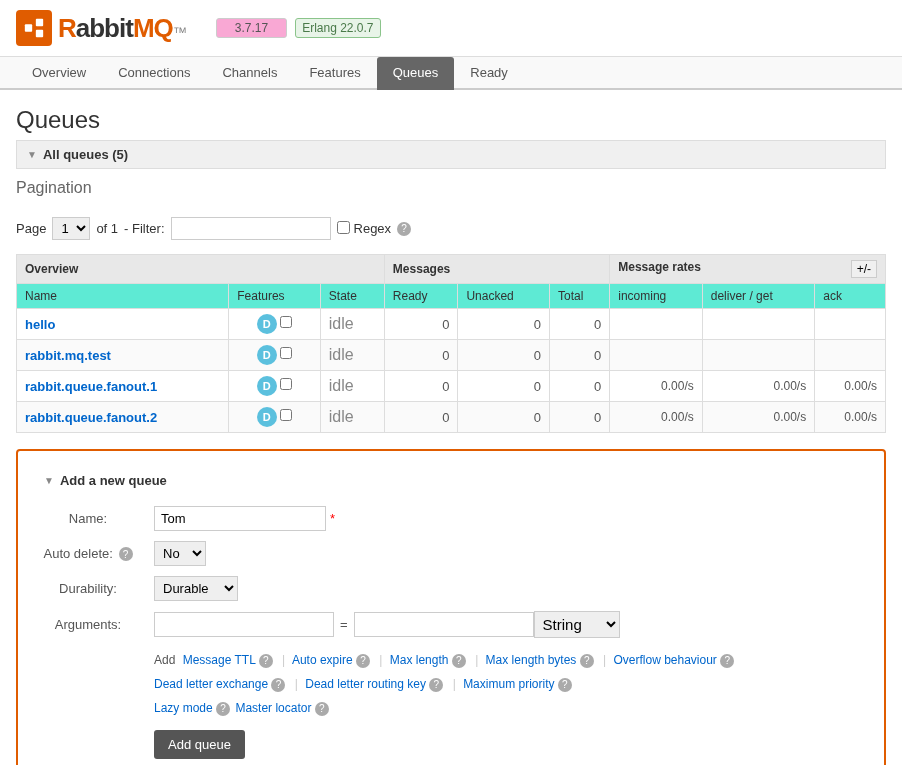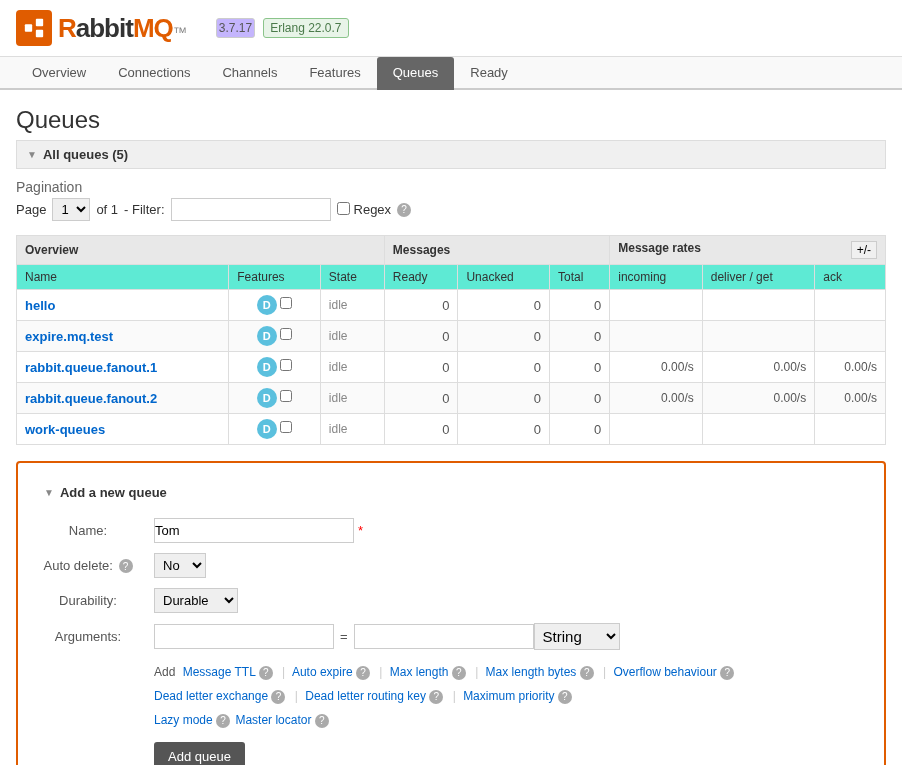--- a/index.html
+++ b/index.html
@@ -6,63 +6,63 @@
     body { font-family: Arial, Helvetica, sans-serif; font-size: 13px; color: #333; background: #fff; }
 
     
     .header { display: flex; align-items: center; padding: 10px 16px; border-bottom: 1px solid #ddd; }
     .logo { display: flex; align-items: center; margin-right: 20px; }
     .logo-icon { width: 36px; height: 36px; background: #e05c00; border-radius: 4px; display: flex; align-items: center; justify-content: center; margin-right: 6px; }
     .logo-icon svg { width: 22px; height: 22px; fill: white; }
     .logo-text { font-size: 26px; font-weight: bold; color: #333; letter-spacing: -1px; }
     .logo-text span { color: #e05c00; }
     .version-info { display: flex; align-items: center; gap: 8px; margin-left: 10px; }
-    .version-badge { background: #c4b5fd; border: 1px solid #ccc; border-radius: 3px; padding: 2px 2px; font-size: 12px; color: #555; }
+    .version-badge { background: #f9a8d4; border: 1px solid #ccc; border-radius: 3px; padding: 2px 18px; font-size: 12px; color: #555; }
     .erlang-badge { background: #e8f4e8; border: 1px solid #8bc48b; border-radius: 3px; padding: 2px 6px; font-size: 12px; color: #4a7a4a; }
 
     
     .nav { display: flex; border-bottom: 2px solid #ccc; padding: 0 16px; background: #f9f9f9; }
     .nav-item { padding: 8px 16px; cursor: pointer; color: #555; text-decoration: none; font-size: 13px; border-bottom: 2px solid transparent; margin-bottom: -2px; }
     .nav-item.active { background: #666; color: white; border-radius: 3px 3px 0 0; }
 
     
     .content { padding: 16px; }
     h1 { font-size: 24px; font-weight: normal; margin-bottom: 6px; color: #333; }
 
     
     .section-header { background: #f0f0f0; padding: 6px 10px; display: flex; align-items: center; gap: 6px; font-size: 13px; font-weight: bold; cursor: pointer; border: 1px solid #ddd; }
     .section-header .arrow { color: #888; font-size: 10px; }
 
     
     .pagination-section { padding: 10px 0 4px 0; }
-    .pagination-label { font-size: 14px; color: #666; margin-bottom: 3px; }
+    .pagination-label { font-size: 16px; color: #666; margin-bottom: 20px; }
     .pagination-controls { display: flex; align-items: center; gap: 6px; font-size: 13px; }
     .page-select { border: 1px solid #ccc; padding: 2px 4px; font-size: 13px; }
     .filter-input { border: 1px solid #ccc; padding: 3px 6px; width: 160px; font-size: 13px; }
     .regex-label { display: flex; align-items: flex-start; gap: 4px; font-size: 13px; }
 
     
     .queue-table { width: 100%; border-collapse: collapse; margin-top: 10px; font-size: 13px; }
     .queue-table th, .queue-table td { border: 1px solid #ddd; padding: 5px 8px; text-align: left; }
     .queue-table th { background: #5eead4; font-weight: normal; font-size: 12px; }
     .queue-table tr:nth-child(even) { background: #fafafa; }
     .queue-table .section-th { background: #e8e8e8; font-weight: bold; }
     .queue-table td.num { text-align: right; color: #555; }
     .queue-table td.rate { text-align: right; color: #555; font-size: 12px; }
     .queue-table a { color: #0066cc; text-decoration: none; font-weight: bold; }
     .badge-d { background: #5bc0de; color: white; border-radius: 50%; width: 20px; height: 20px; display: inline-flex; align-items: center; justify-content: center; font-size: 11px; font-weight: bold; }
-    .state-idle { color: #888; font-size: 12px; margin-left: 27px; }
+    .state-idle { color: #888; font-size: 16px; margin-left: 27px; }
     .plus-minus-btn { float: right; border: 1px solid #ccc; background: #f0f0f0; padding: 1px 5px; cursor: pointer; font-size: 12px; }
     .checkbox-sm { width: 12px; height: 12px; }
 
     
     .add-queue-section { border: 2px solid #e05c00; border-radius: 4px; padding: 16px; margin-top: 16px; }
     .form-row { display: flex; align-items: center; margin-bottom: 10px; }
     .form-label { width: 120px; text-align: center; padding-right: 12px; font-size: 13px; color: #555; }
-    .form-input { border: 1px solid #ccc; padding: 4px 0; font-size: 13px; width: 200px; }
+    .form-input { border: 1px solid #ccc; padding: 4px 6px; font-size: 13px; width: 172px; }
     .asterisk { color: red; margin-left: 4px; }
     .select-sm { border: 1px solid #ccc; padding: 3px 4px; font-size: 13px; }
     .help-icon { display: inline-flex; align-items: center; justify-content: center; background: #aaa; color: white; border-radius: 50%; width: 14px; height: 14px; font-size: 10px; cursor: pointer; }
     .args-key { border: 1px solid #ccc; padding: 4px 6px; font-size: 13px; width: 180px; }
     .args-eq { margin: 0 6px; color: #555; }
     .args-val { border: 1px solid #ccc; padding: 4px 6px; font-size: 13px; width: 180px; }
     .args-type { border: 1px solid #ccc; padding: 3px 4px; font-size: 15px; }
 
     
     .quick-add { margin-left: 120px; font-size: 12px; color: #555; line-height: 2; }
@@ -159,21 +159,21 @@
       <td style="text-align:center;"><span class="badge-d">D</span> <input type="checkbox" class="checkbox-sm" style=""></td>
       <td class="state-idle">idle</td>
       <td class="num">0</td>
       <td class="num">0</td>
       <td class="num">0</td>
       <td class="rate"></td>
       <td class="rate"></td>
       <td class="rate"></td>
     </tr>
           <tr>
-      <td><a href="#">expire.mq.test</a></td>
+      <td><a href="#">rabbit.mq.test</a></td>
       <td style="text-align:center;"><span class="badge-d">D</span> <input type="checkbox" class="checkbox-sm" style=""></td>
       <td class="state-idle">idle</td>
       <td class="num">0</td>
       <td class="num">0</td>
       <td class="num">0</td>
       <td class="rate"></td>
       <td class="rate"></td>
       <td class="rate"></td>
     </tr>
           <tr>
@@ -190,31 +190,20 @@
           <tr>
       <td><a href="#">rabbit.queue.fanout.2</a></td>
       <td style="text-align:center;"><span class="badge-d">D</span> <input type="checkbox" class="checkbox-sm" style=""></td>
       <td class="state-idle">idle</td>
       <td class="num">0</td>
       <td class="num">0</td>
       <td class="num">0</td>
       <td class="rate">0.00/s</td>
       <td class="rate">0.00/s</td>
       <td class="rate">0.00/s</td>
-    </tr>
-          <tr>
-      <td><a href="#">work-queues</a></td>
-      <td style="text-align:center;"><span class="badge-d">D</span> <input type="checkbox" class="checkbox-sm" style=""></td>
-      <td class="state-idle">idle</td>
-      <td class="num">0</td>
-      <td class="num">0</td>
-      <td class="num">0</td>
-      <td class="rate"></td>
-      <td class="rate"></td>
-      <td class="rate"></td>
     </tr>
         </tbody>
     </table>
   </div>
 
   <div class="add-queue-section">
     <div class="section-header" style="background:none; border:none; margin-bottom:12px;">
       <span class="arrow">▼</span>
       <strong>Add a new queue</strong>
     </div>

